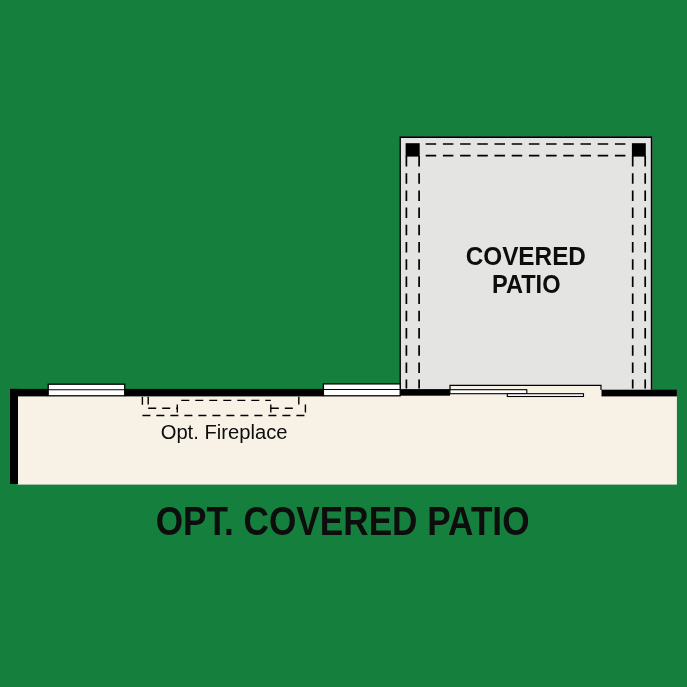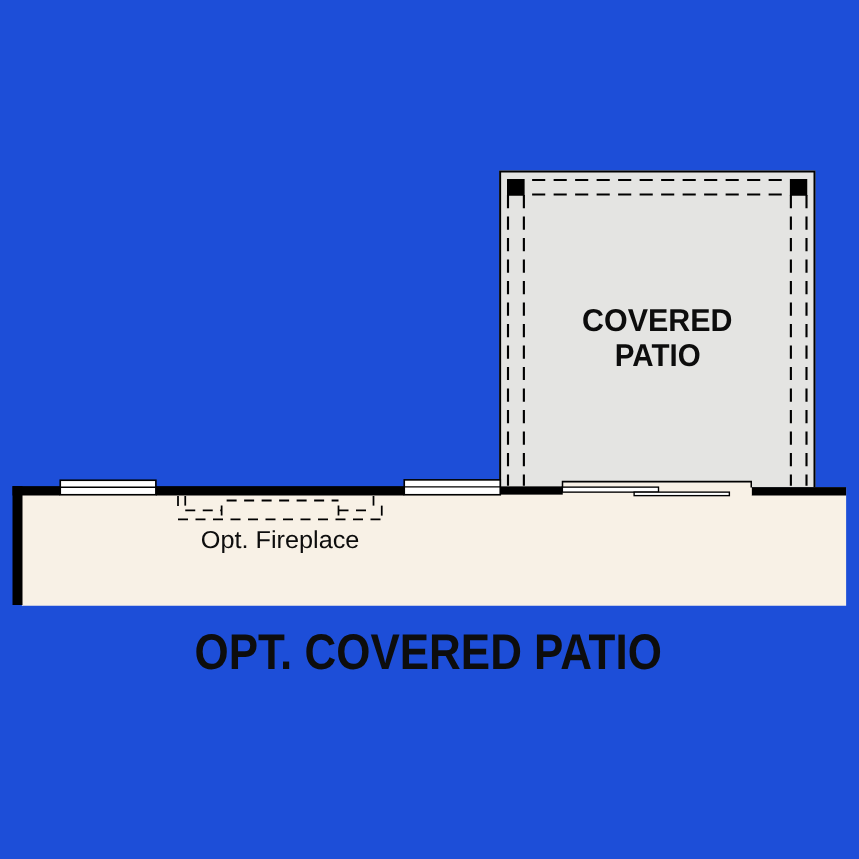--- a/index.html
+++ b/index.html
@@ -1,16 +1,16 @@
 <!DOCTYPE html>
 <html><head>
 <meta charset="utf-8">
 <style>
   html,body{margin:0;padding:0;background:#ffffff;}
-  #page{position:relative;width:687px;height:687px;background:#1d4ed8;overflow:hidden;transform:translateZ(0);will-change:transform;}
+  #page{position:relative;width:687px;height:687px;background:#15803d;overflow:hidden;transform:translateZ(0);will-change:transform;}
   svg{display:block;}
   text{font-family:"Liberation Sans",sans-serif;}
 </style>
 </head>
 <body>
 <div id="page">
 <svg width="687" height="687" viewBox="0 0 687 687" xmlns="http://www.w3.org/2000/svg">
 
   <rect x="17.5" y="390" width="659.4" height="94.6" fill="#f8f1e6"></rect>
 

